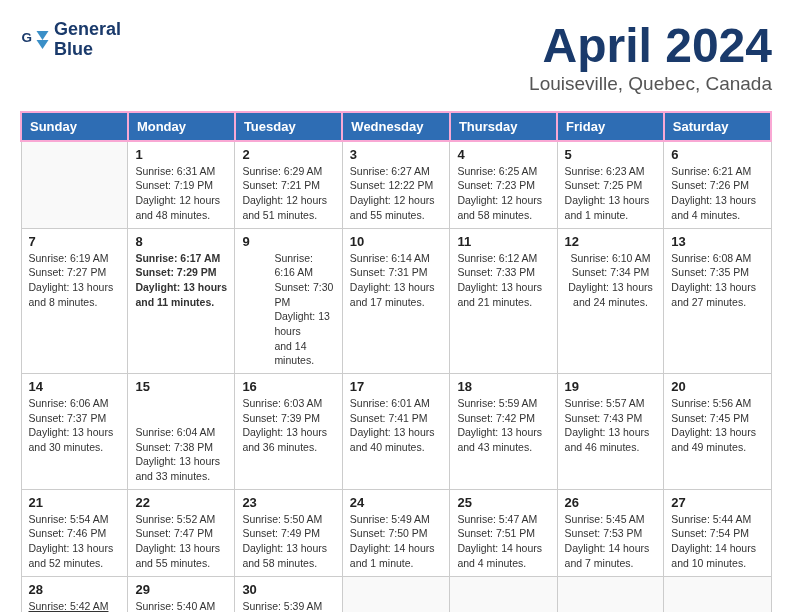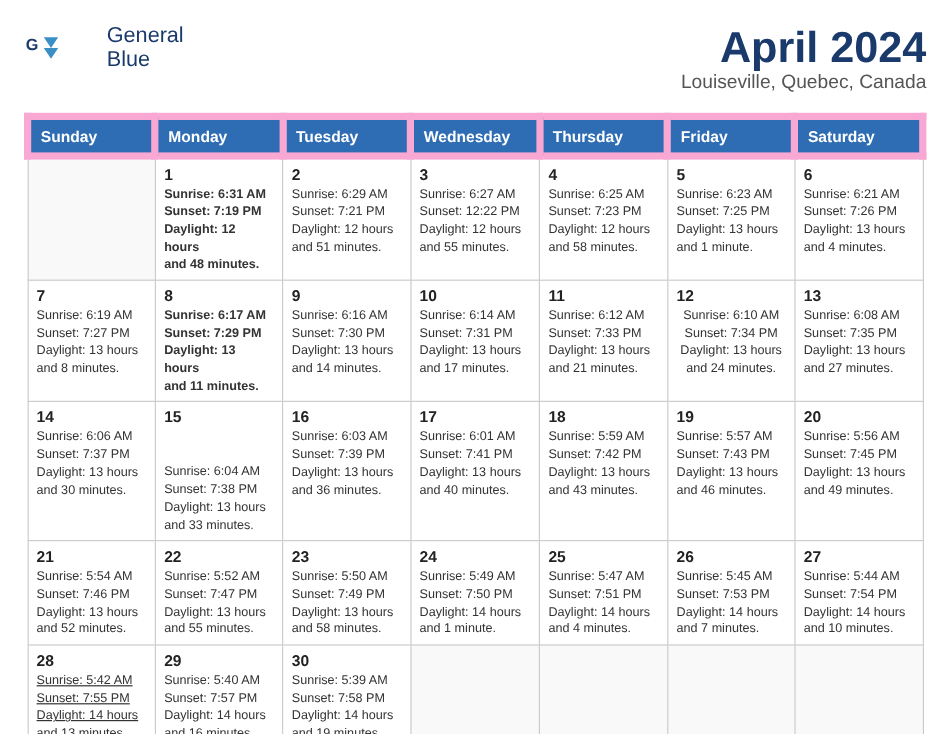--- a/index.html
+++ b/index.html
@@ -17,58 +17,57 @@
       margin-bottom: 16px;
     }
     .logo {
       display: flex;
       align-items: center;
     }
     .logo-text {
       display: flex;
       flex-direction: column;
       font-size: 18px;
-      font-weight: normal;
+      font-weight: bold;
       color: #1a3a6b;
       line-height: 1.1;
-      margin-left: 35px;
     }
     .logo-text span:first-child { color: #1a3a6b; }
     .logo-icon {
       width: 30px;
       height: 30px;
       margin-right: 4px;
     }
     .title-block {
       text-align: right;
     }
     .title-block h1 {
-      font-size: 36px;
+      font-size: 48px;
       font-weight: bold;
       color: #1a3a6b;
       line-height: 1.1;
     }
     .title-block h2 {
-      font-size: 16px;
+      font-size: 19px;
       color: #555;
       font-weight: normal;
     }
     table {
       width: 100%;
       border-collapse: collapse;
       font-size: 11px;
     }
     thead tr th {
       background-color: #2e6db4;
       color: #fff;
       padding: 6px 8px;
       text-align: left;
       font-size: 13px;
       font-weight: bold;
-      border: 6px solid #f9a8d4;
+      border: 2px solid #f9a8d4;
     }
     tbody tr td {
       border: 1px solid #ccc;
       padding: 5px 7px;
       vertical-align: top;
       width: 108px;
       min-height: 80px;
     }
     tbody tr {
       height: 80px;
@@ -120,21 +119,21 @@
         <th>Thursday</th>
         <th>Friday</th>
         <th>Saturday</th>
       </tr>
   </thead>
   <tbody>
   <tr>
         <td class="empty"></td>
         <td>
           <span class="day-num">1</span>
-          <div class="day-info" style="white-space: pre-line; font-weight: bold;">Sunrise: 6:31 AM
+          <div class="day-info" style="white-space: pre-line;">Sunrise: 6:31 AM
 Sunset: 7:19 PM
 Daylight: 12 hours
 and 48 minutes.</div>
         </td>
         <td>
           <span class="day-num">2</span>
           <div class="day-info" style="white-space: pre-line;">Sunrise: 6:29 AM
 Sunset: 7:21 PM
 Daylight: 12 hours
 and 51 minutes.</div>
@@ -178,21 +177,21 @@
         </td>
         <td>
           <span class="day-num">8</span>
           <div class="day-info" style="white-space: pre-line; font-weight: bold;">Sunrise: 6:17 AM
 Sunset: 7:29 PM
 Daylight: 13 hours
 and 11 minutes.</div>
         </td>
         <td>
           <span class="day-num">9</span>
-          <div class="day-info" style="white-space: pre-line;">Sunrise: 6:16 AM
+          <div class="day-info" style="white-space: pre-line; margin-left: 32px;">Sunrise: 6:16 AM
 Sunset: 7:30 PM
 Daylight: 13 hours
 and 14 minutes.</div>
         </td>
         <td>
           <span class="day-num">10</span>
           <div class="day-info" style="white-space: pre-line;">Sunrise: 6:14 AM
 Sunset: 7:31 PM
 Daylight: 13 hours
 and 17 minutes.</div>

